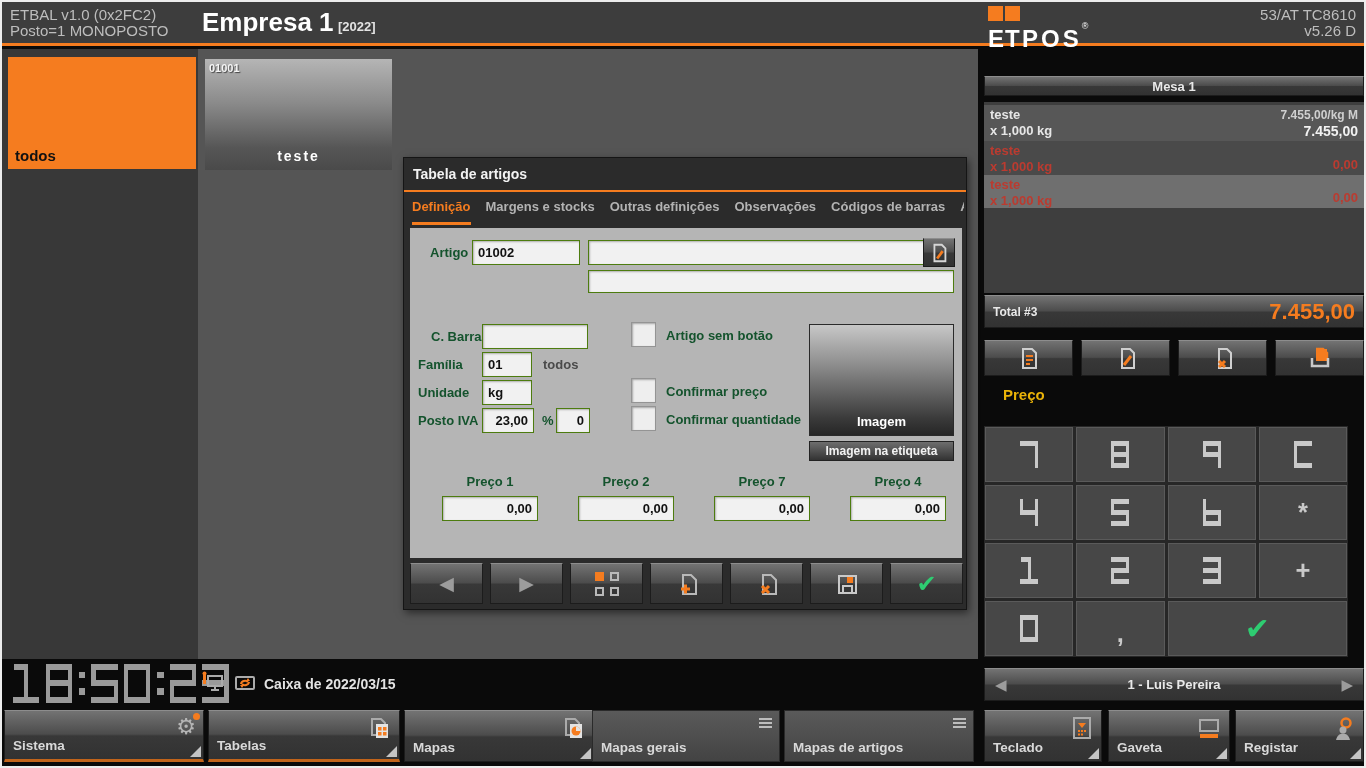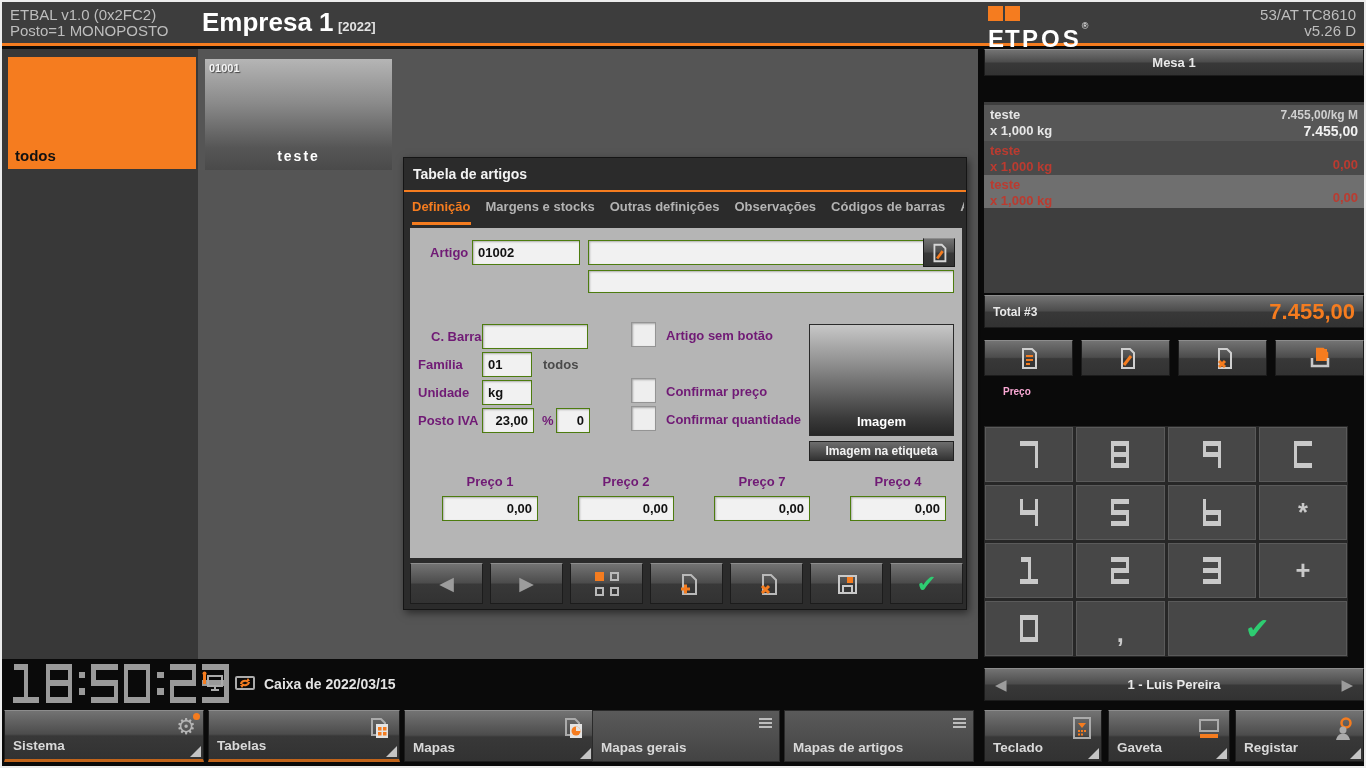--- a/index.html
+++ b/index.html
@@ -24,21 +24,21 @@
   .tile-teste{background:linear-gradient(180deg,#b5b5b5 0%,#8a8a8a 40%,#565656 80%,#4a4a4a 100%);}
   .corner:after{content:"";position:absolute;right:2px;bottom:2px;border-style:solid;border-width:0 0 11px 11px;border-color:transparent transparent #c4c4c4 transparent;}
   
   .dialog{left:401px;top:155px;width:564px;height:453px;background:#2b2b2b;border:1px solid #151515;box-shadow:2px 3px 8px rgba(0,0,0,.5);}
   .dlg-title{color:#f2f2f2;font-size:14px;font-weight:bold;}
   .dlg-rule{left:0;top:32px;width:562px;height:2px;background:#f57c1f;}
   .tabs{left:8px;top:41px;width:552px;height:26px;display:flex;gap:15px;overflow:hidden;white-space:nowrap;}
   .tab{color:#b3b3b3;font-size:13px;font-weight:bold;cursor:default;}
   .tab.active{color:#f57c1f;border-bottom:3px solid #f57c1f;padding-bottom:2px;}
   .content{left:6px;top:70px;width:552px;height:330px;background:#b5b5b5;}
-  .flabel{position:absolute;color:#701a75;font-size:13px;font-weight:bold;}
+  .flabel{position:absolute;color:#14532d;font-size:13px;font-weight:bold;}
   .inp{position:absolute;background:#f1f1f1;border:1px solid #4d7c0f;box-shadow:inset 1px 1px 2px rgba(0,0,0,.28);font-weight:bold;font-size:13px;color:#111;padding:0 5px;outline:none;}
   .cbx{position:absolute;width:25px;height:25px;background:#eee;border:1px solid #949494;box-shadow:inset 1px 1px 2px rgba(0,0,0,.3);}
   .imgbox{position:absolute;left:399px;top:96px;width:145px;height:112px;background:linear-gradient(180deg,#c7c7c7 0%,#8f8f8f 35%,#3a3a3a 85%,#262626 100%);border:1px solid #2a2a2a;}
   .imgbox span{position:absolute;left:0;right:0;bottom:6px;text-align:center;color:#fff;font-size:13px;font-weight:bold;}
   .etq-btn{position:absolute;left:399px;top:213px;width:145px;height:20px;background:linear-gradient(180deg,#6e6e6e,#333);border:1px solid #222;color:#f2f2f2;font-size:12px;font-weight:bold;text-align:center;line-height:19px;}
   .fbtn{position:absolute;width:73px;height:41px;display:flex;align-items:center;justify-content:center;}
   .arrow-gl{color:#9c9c9c;font-size:19px;}
   
   .trow{position:absolute;left:982px;width:380px;display:flex;justify-content:space-between;padding:2px 6px;}
   .trow .l{font-size:13px;font-weight:bold;line-height:16px;}
@@ -210,21 +210,21 @@
         <rect x="4" y="4" width="17" height="17" fill="none" stroke="#c9c9c9" stroke-width="2"></rect>
         <rect x="12" y="5" width="6" height="6" fill="#f57c1f"></rect>
         <rect x="8" y="14" width="9" height="7" fill="none" stroke="#c9c9c9" stroke-width="2"></rect>
       </svg>
     </div>
     <div class="fbtn grad-btn" style="left:486px;top:405px;">
         <span class="chk">✔</span>
       </div>
   </div>
 
-  <div class="abs grad-btn bar" style="left:982px;top:47px;width:380px;height:27px;justify-content:center;">
+  <div class="abs grad-btn bar" style="left:982px;top:74px;width:380px;height:20px;justify-content:center;">
     <span>Mesa 1</span>
   </div>
 
   <div class="abs" style="left:982px;top:100px;width:380px;height:191px;background:#3e3e3e;"></div>
   <div class="trow t-norm" style="top:103px;height:36px;background:#575757;">
     <div class="l">
         <div>teste</div>
         <div>x 1,000 kg</div>
       </div>
     <div class="r">
@@ -275,21 +275,21 @@
     </svg>
   </div>
   <div class="tkbtn grad-btn" style="left:1273px;">
     <svg width="26" height="26" viewBox="0 0 26 26">
       <path d="M9 4h7l4 4v8" fill="none" stroke="#f57c1f" stroke-width="2.5"></path>
       <rect x="9" y="4" width="11" height="12" fill="#f57c1f"></rect>
       <path d="M5 13v8h16v-8" fill="none" stroke="#c9c9c9" stroke-width="2.5"></path>
     </svg>
   </div>
 
-  <span class="abs b" style="left:990px;top:384px;color:#f9a8d4;font-size:10px;padding-left:11px;">Preço</span>
+  <span class="abs b" style="left:990px;top:384px;color:#eab308;font-size:15px;padding-left:11px;">Preço</span>
 
   <div class="abs numpad">
     <div class="np-key">
         <span class="seg-glyph">
           <i style="left: 0%; top: 0%; width: 100%; height: 16%;"></i>
           <i style="left: 84%; top: 0%; width: 16%; height: 100%;"></i>
         </span>
       </div>
     <div class="np-key">
         <span class="seg-glyph">

